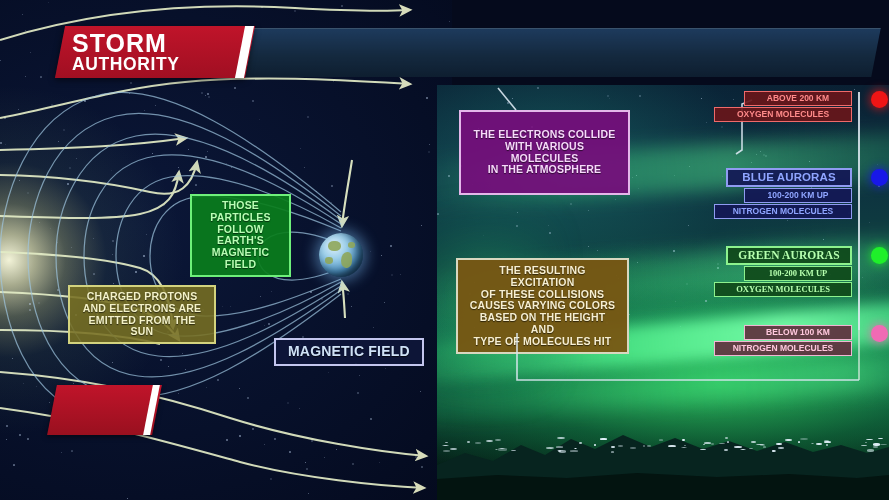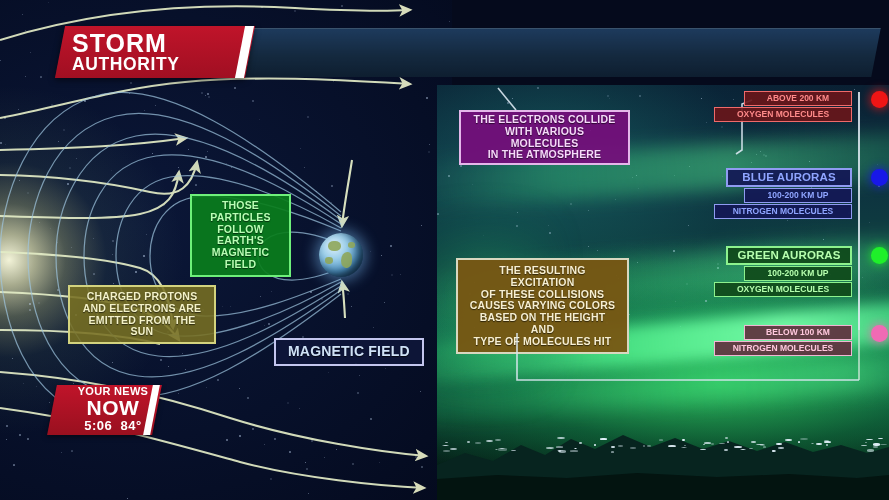--- a/index.html
+++ b/index.html
@@ -45,21 +45,21 @@
   .box-solarwind{padding:4px 12px;font-size:14px;border:2px solid #cfd07a;
     background:rgba(84,80,24,.88);color:#f2f0c4;text-shadow:0 1px 1px rgba(0,0,0,.7);}
   .box-olive{padding:4px 8px;font-size:10.5px;border:2px solid #d3d37e;
     background:rgba(120,112,34,.88);color:#f4f2c8;text-shadow:0 1px 1px rgba(0,0,0,.6);}
   .box-green{padding:4px 8px;font-size:10.5px;border:2px solid #6ef07a;
     background:rgba(10,126,28,.92);color:#b8ffb4;text-shadow:0 1px 1px rgba(0,0,0,.6);}
   .box-teal{padding:4px 8px;font-size:10px;border:2px solid #7fd9d0;
     background:rgba(14,74,74,.90);color:#b4f4ee;text-shadow:0 1px 1px rgba(0,0,0,.6);}
   .box-navy{padding:4px 12px;font-size:14px;border:2px solid #c3c6ee;
     background:rgba(14,22,58,.90);color:#cfe2f7;text-shadow:0 1px 1px rgba(0,0,0,.7);}
-  .box-purple{padding:2px 10px;font-size:10.5px;border:2px solid #e4b7ea;
+  .box-purple{padding:17px 10px;font-size:10.5px;border:2px solid #e4b7ea;
     background:rgba(118,13,124,.92);color:#f6d9fa;text-shadow:0 1px 1px rgba(0,0,0,.6);}
   .box-brown{padding:5px 10px;font-size:10.5px;border:2px solid #d8d8c0;
     background:rgba(120,86,18,.95);color:#f7efd2;text-shadow:0 1px 1px rgba(0,0,0,.6);}
 
   
   #legend{position:absolute;left:726px;top:80px;width:163px;height:330px;}
   .legend-group{position:absolute;right:37px;width:126px;}
   .lg-title{box-sizing:border-box;padding:1px 4px 2px;font-size:11.5px;font-weight:700;
     text-align:center;letter-spacing:.1px;border-width:2px;border-style:solid;}
   .lg-sub{box-sizing:border-box;padding:1px 4px 2px;font-size:8.5px;font-weight:700;
@@ -577,21 +577,21 @@
           <div class="lg-sub lg-alt" style="border-color: rgb(240, 106, 106); background: rgba(104, 22, 26, 0.92); color: rgb(255, 138, 138);">ABOVE 200 KM</div>
           <div class="lg-sub lg-mol" style="border-color: rgb(240, 106, 106); background: rgba(104, 22, 26, 0.92); color: rgb(255, 138, 138);">OXYGEN MOLECULES</div>
           <span class="dot" style="top: 1px; right: -36px; background: rgb(239, 21, 21); box-shadow: rgba(239, 21, 21, 0.6) 0px 0px 9px 2px;"></span>
         </div>
         <div class="legend-group" style="top: 88px;">
           <div class="lg-title" style="border-color: rgb(143, 155, 242); background: rgba(20, 24, 86, 0.92); color: rgb(143, 165, 255);">BLUE AURORAS</div>
           <div class="lg-sub lg-alt" style="border-color: rgb(143, 155, 242); background: rgba(20, 24, 86, 0.92); color: rgb(143, 165, 255);">100-200 KM UP</div>
           <div class="lg-sub lg-mol" style="border-color: rgb(143, 155, 242); background: rgba(20, 24, 86, 0.92); color: rgb(143, 165, 255);">NITROGEN MOLECULES</div>
           <span class="dot" style="top: 1px; right: -36px; background: rgb(24, 24, 232); box-shadow: rgba(24, 24, 232, 0.6) 0px 0px 9px 2px;"></span>
         </div>
-        <div class="legend-group" style="top: 166px;">
+        <div class="legend-group" style="top: 166px; font-family: Liberation Serif, serif;">
           <div class="lg-title" style="border-color: rgb(141, 242, 141); background: rgba(16, 74, 26, 0.92); color: rgb(182, 255, 174);">GREEN AURORAS</div>
           <div class="lg-sub lg-alt" style="border-color: rgb(141, 242, 141); background: rgba(16, 74, 26, 0.92); color: rgb(182, 255, 174);">100-200 KM UP</div>
           <div class="lg-sub lg-mol" style="border-color: rgb(141, 242, 141); background: rgba(16, 74, 26, 0.92); color: rgb(182, 255, 174);">OXYGEN MOLECULES</div>
           <span class="dot" style="top: 1px; right: -36px; background: rgb(31, 240, 42); box-shadow: rgba(31, 240, 42, 0.6) 0px 0px 9px 2px;"></span>
         </div>
         <div class="legend-group" style="top: 244px;">
           <div class="lg-sub lg-alt" style="border-color: rgb(240, 182, 210); background: rgba(96, 48, 62, 0.92); color: rgb(255, 200, 221);">BELOW 100 KM</div>
           <div class="lg-sub lg-mol" style="border-color: rgb(240, 182, 210); background: rgba(96, 48, 62, 0.92); color: rgb(255, 200, 221);">NITROGEN MOLECULES</div>
           <span class="dot" style="top: 1px; right: -36px; background: rgb(240, 106, 180); box-shadow: rgba(240, 106, 180, 0.6) 0px 0px 9px 2px;"></span>
         </div>
@@ -601,21 +601,14 @@
   <div id="title-bar"></div>
   <div id="storm-logo"></div>
   <div id="storm-slash"></div>
   <div id="storm-text">
     <span class="l1">STORM</span>
     <span class="l2">AUTHORITY</span>
   </div>
 
   <div id="news-bug"></div>
   <div id="news-slash"></div>
-  <div id="news-text">
-    <span class="n1">YOUR NEWS</span>
-    <span class="n2">NOW</span>
-    <span class="n3">
-      <span>5:06</span>&nbsp;&nbsp;<span>84°</span>
-    </span>
-  </div>
 
 </div>
 
 </body></html>

